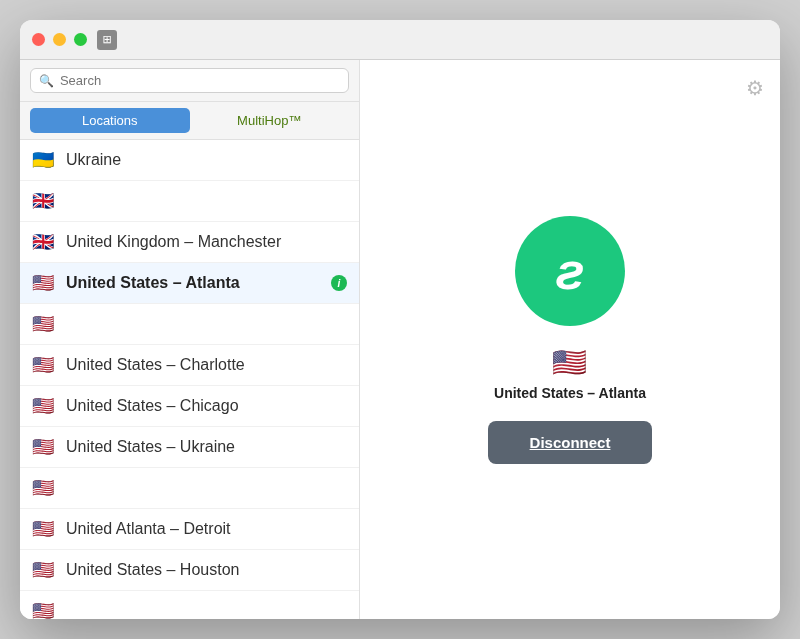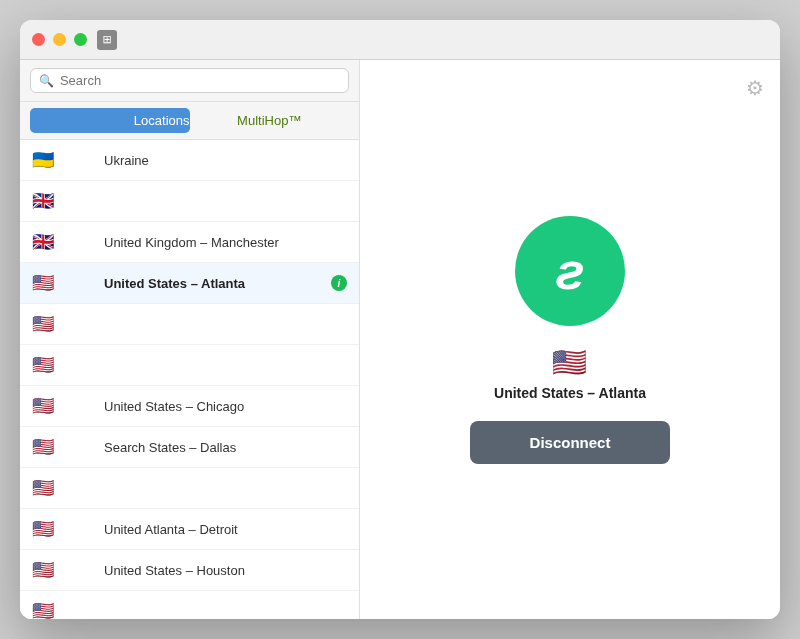--- a/index.html
+++ b/index.html
@@ -123,21 +123,20 @@
       padding: 5px 0;
       font-size: 13px;
       cursor: pointer;
       border-radius: 5px;
       font-weight: 500;
     }
 
     .tab-active {
       background: #4a90d9;
       color: white;
-      text-align: right;
     }
 
     .tab-inactive {
       background: transparent;
       color: #4d7c0f;
     }
 
     .location-list {
       overflow-y: auto;
       flex: 1;
@@ -158,24 +157,23 @@
     }
 
     .flag {
       font-size: 18px;
       flex-shrink: 0;
       width: 24px;
       text-align: center;
     }
 
     .location-name {
-      font-size: 13px;
+      font-size: 16px;
       color: #333;
       flex: 1;
-      margin-left: 38px;
     }
 
     .location-item.active .location-name {
       font-weight: 600;
       color: #222;
     }
 
     .connected-dot {
       width: 16px;
       height: 16px;
@@ -250,24 +248,25 @@
       font-weight: 600;
       color: #222;
     }
 
     .disconnect-btn {
       background: #5a6470;
       color: white;
       border: none;
       border-radius: 8px;
       padding: 13px 0;
-      width: 200px;
+      width: 164px;
       font-size: 15px;
       font-weight: 600;
       cursor: pointer;
+      text-decoration: underline;
     }
 
     
     .location-list::-webkit-scrollbar {
       width: 6px;
     }
     .location-list::-webkit-scrollbar-track {
       background: #f5f5f5;
     }
     .location-list::-webkit-scrollbar-thumb {
@@ -320,28 +319,29 @@
           <div class="location-item active">
             <span class="flag">🇺🇸</span>
             <span class="location-name">United States – Atlanta</span>
             <div class="connected-dot"></div>
           </div>
           <div class="location-item">
             <span class="flag">🇺🇸</span>
           </div>
           <div class="location-item">
             <span class="flag">🇺🇸</span>
+            <span class="location-name">United States – Charlotte</span>
           </div>
           <div class="location-item">
             <span class="flag">🇺🇸</span>
             <span class="location-name">United States – Chicago</span>
           </div>
           <div class="location-item">
             <span class="flag">🇺🇸</span>
-            <span class="location-name">Search States – Dallas</span>
+            <span class="location-name">United States – Ukraine</span>
           </div>
           <div class="location-item">
             <span class="flag">🇺🇸</span>
           </div>
           <div class="location-item">
             <span class="flag">🇺🇸</span>
             <span class="location-name">United Atlanta – Detroit</span>
           </div>
           <div class="location-item">
             <span class="flag">🇺🇸</span>

